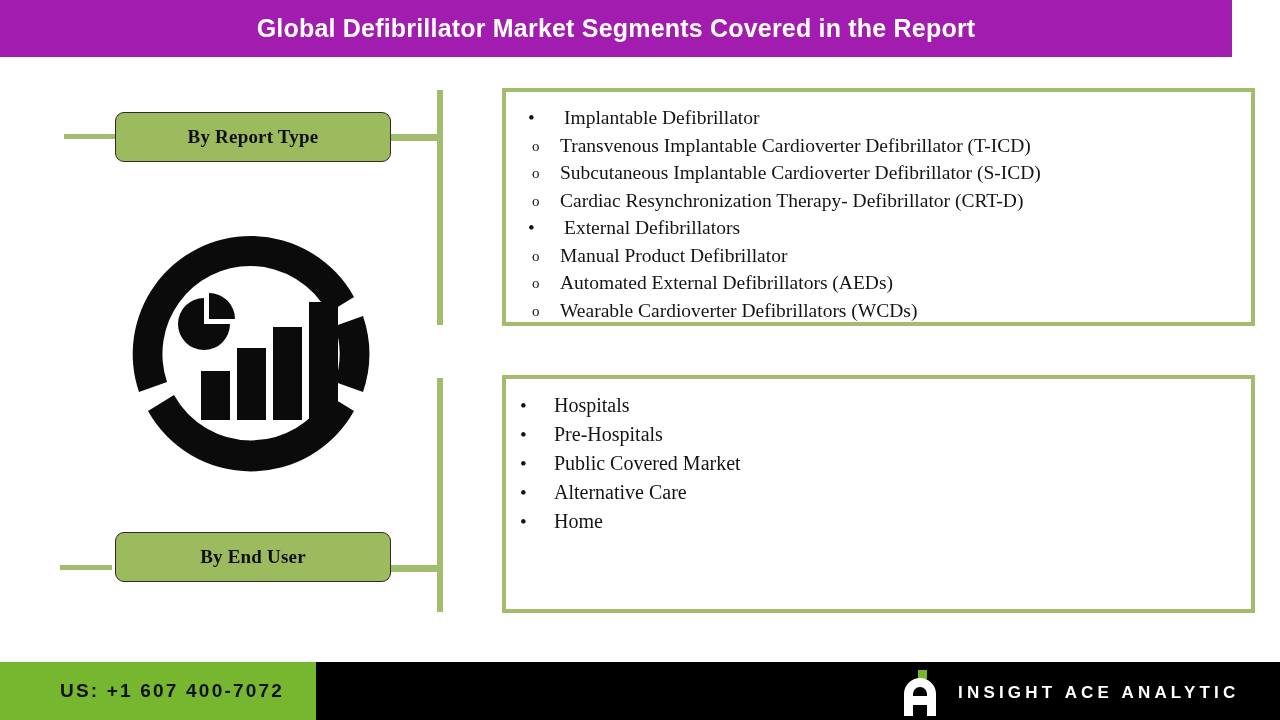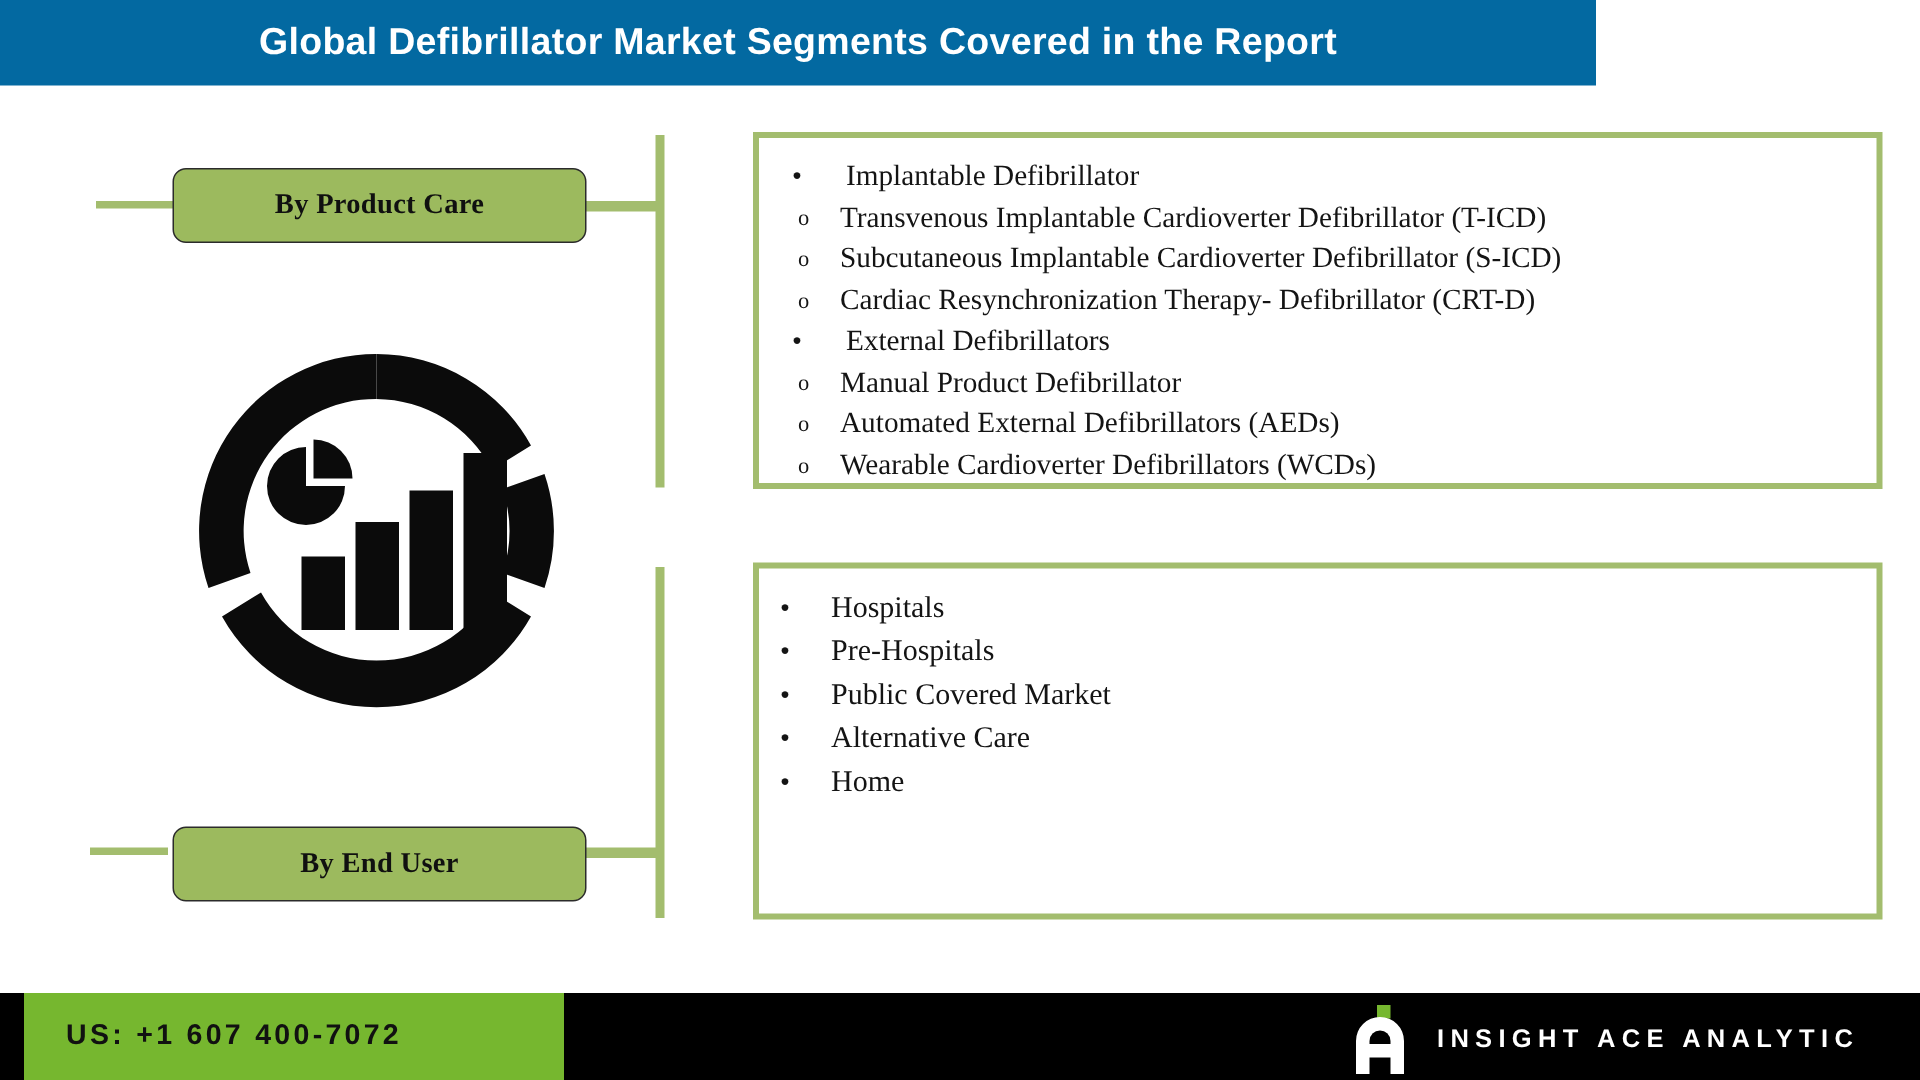--- a/index.html
+++ b/index.html
@@ -16,23 +16,23 @@
     position: relative;
     width: 1280px;
     height: 720px;
     background: #ffffff;
   }
 
   
   .title-bar {
     position: absolute;
     left: 0; top: 0;
-    width: 1064px;
+    width: 1232px;
     height: 57px;
-    background: #0369a1;
+    background: #a21caf;
     display: flex;
     align-items: center;
     justify-content: center;
   }
   .title-text {
     color: #ffffff;
     font-family: "Liberation Sans", sans-serif;
     font-size: 25px;
     font-weight: bold;
     letter-spacing: .2px;
@@ -52,21 +52,21 @@
     justify-content: center;
   }
   .seg-label span {
     font-family: "Liberation Serif", serif;
     font-size: 19px;
     font-weight: bold;
     color: #101010;
     letter-spacing: .2px;
   }
   #label-product { left: 115px; top: 112px; }
-  #label-enduser { left: 115px; top: 551px; }
+  #label-enduser { left: 115px; top: 532px; }
 
   
   .line {
     position: absolute;
     background: #a3bd6e;
   }
   .stub-left   { width: 52px; height: 5px; }
   .h-connector { height: 7px; }
   .v-connector { width: 6px; }
 
@@ -151,26 +151,27 @@
   
   .footer {
     position: absolute;
     left: 0; top: 662px;
     width: 1280px;
     height: 58px;
     background: #000000;
   }
   .footer-green {
     position: absolute;
-    left: 16px; top: 0;
-    width: 360px;
+    left: 0; top: 0;
+    width: 316px;
     height: 58px;
     background: #76b72f;
     display: flex;
     align-items: center;
+    justify-content: center;
   }
   .footer-phone {
     font-family: "Liberation Sans", sans-serif;
     font-size: 19px;
     font-weight: bold;
     color: #111111;
     letter-spacing: 2.2px;
     margin-left: 28px;
     white-space: nowrap;
   }
@@ -207,21 +208,21 @@
   </div>
 
   <div class="line stub-left" id="stub-top"></div>
   <div class="line stub-left" id="stub-bottom"></div>
   <div class="line h-connector" id="hconn-top"></div>
   <div class="line h-connector" id="hconn-bottom"></div>
   <div class="line v-connector" id="vline-top"></div>
   <div class="line v-connector" id="vline-bottom"></div>
 
   <div class="seg-label" id="label-product">
-    <span>By Product Care</span>
+    <span>By Report Type</span>
   </div>
 
   <div class="seg-label" id="label-enduser">
     <span>By End User</span>
   </div>
 
   <svg id="market-icon" viewBox="0 0 272 252">
     <g fill="#0b0b0b">
 
       <path d="M136 8

